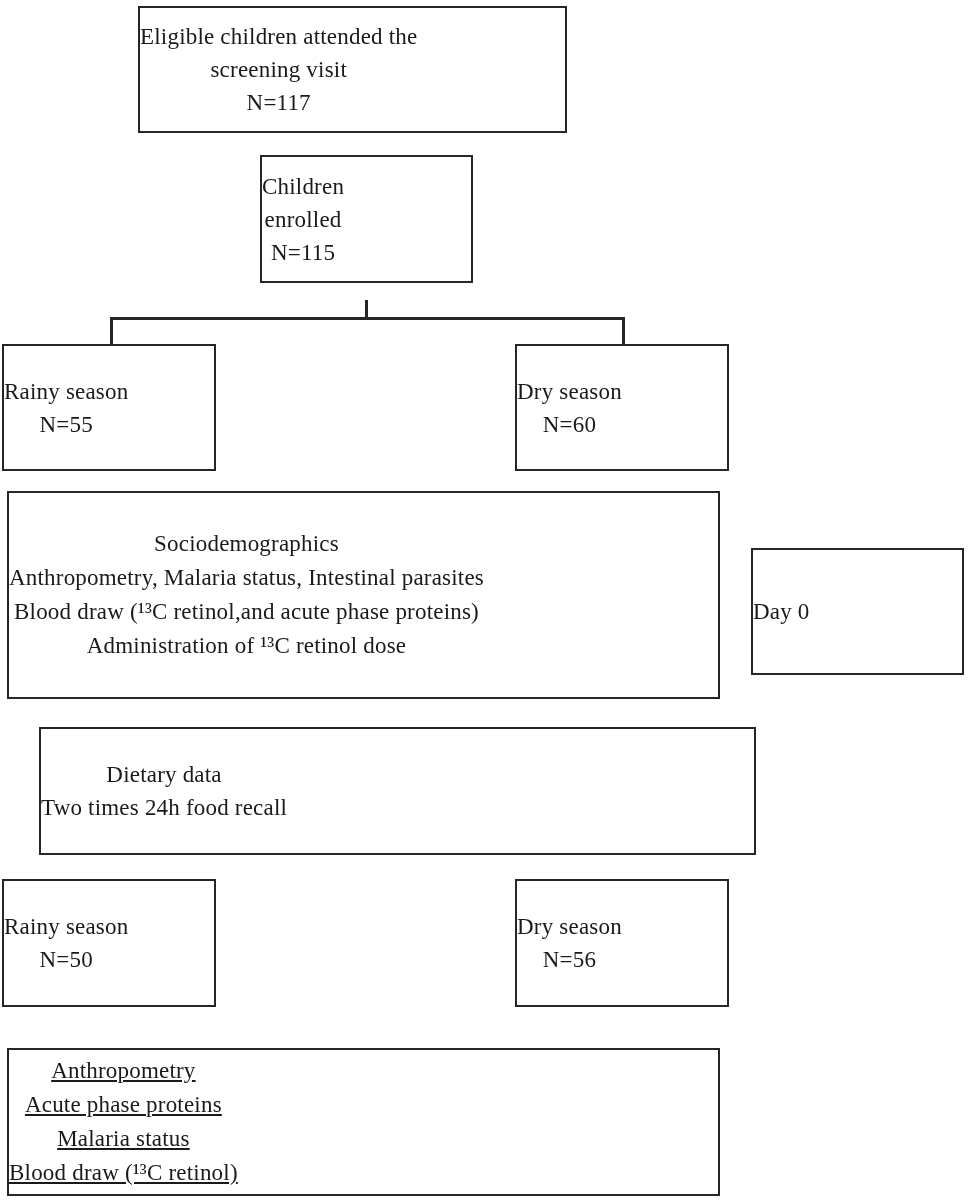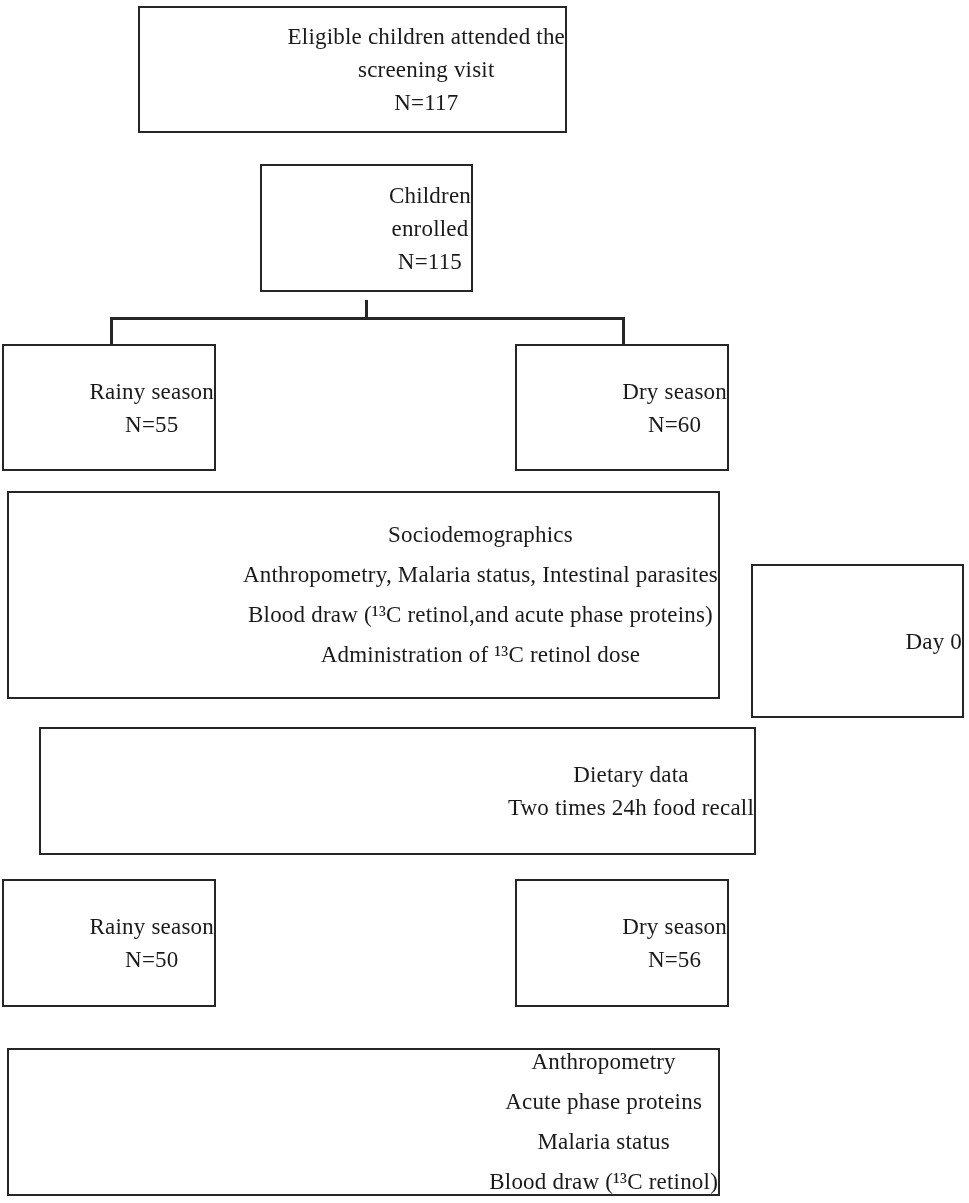--- a/index.html
+++ b/index.html
@@ -15,50 +15,50 @@
     font-family: "Liberation Serif", "DejaVu Serif", serif;
     color: var(--text, #1a1a1a);
     overflow: hidden;
   }
   .box {
     position: absolute;
     border: 2.5px solid var(--border, #262626);
     background: #ffffff;
     display: flex;
     align-items: center;
-    justify-content: flex-end;
+    justify-content: flex-start;
     box-sizing: border-box;
   }
   .box-text {
     white-space: pre-line;
     text-align: center;
     font-size: 23px;
     line-height: 33px;
     letter-spacing: 0.2px;
   }
   .box-text.wide {
-    line-height: 40px;
+    line-height: 34px;
   }
   .connector {
     position: absolute;
     background: var(--border, #262626);
   }
 </style>
 </head>
 <body>
 
 <div class="canvas" style="--border: #262626; --bg: #ffffff; --text: #1a1a1a;">
 
   <div class="box" style="left:138px; top:6px; width:429px; height:127px;">
     <div class="box-text">Eligible children attended the
 screening visit
 N=117</div>
   </div>
 
-  <div class="box" style="left:260px; top:164px; width:213px; height:128px;">
+  <div class="box" style="left:260px; top:155px; width:213px; height:128px;">
     <div class="box-text">Children
 enrolled
 N=115</div>
   </div>
 
   <div class="connector" style="left:365px; top:300px; width:2.5px; height:19px;"></div>
   <div class="connector" style="left:110px; top:317px; width:514.5px; height:2.5px;"></div>
   <div class="connector" style="left:110px; top:317px; width:2.5px; height:28px;"></div>
   <div class="connector" style="left:622px; top:317px; width:2.5px; height:28px;"></div>
 
@@ -70,38 +70,38 @@
     <div class="box-text">Dry season
 N=60</div>
   </div>
 
   <div class="box" style="left:7px; top:491px; width:713px; height:208px;">
     <div class="box-text wide">Sociodemographics
 Anthropometry, Malaria status, Intestinal parasites
 Blood draw (¹³C retinol,and acute phase proteins)
 Administration of ¹³C retinol dose</div>
   </div>
-  <div class="box" style="left:751px; top:564px; width:213px; height:154px;">
+  <div class="box" style="left:751px; top:548px; width:213px; height:127px;">
     <div class="box-text">Day 0</div>
   </div>
 
   <div class="box" style="left:7px; top:727px; width:717px; height:128px;margin-left:32px;">
     <div class="box-text">Dietary data
 Two times 24h food recall</div>
   </div>
 
   <div class="box" style="left:2px; top:879px; width:214px; height:128px;">
     <div class="box-text">Rainy season
 N=50</div>
   </div>
   <div class="box" style="left:515px; top:879px; width:214px; height:128px;">
     <div class="box-text">Dry season
 N=56</div>
   </div>
 
-  <div class="box" style="left:7px; top:1048px; width:713px; height:148px;">
+  <div class="box" style="left:7px; top:1048px; width:713px; height:148px;text-decoration:underline;">
     <div class="box-text wide">Anthropometry
 Acute phase proteins
 Malaria status
 Blood draw (¹³C retinol)</div>
   </div>
 
 </div>
 
 </body></html>

